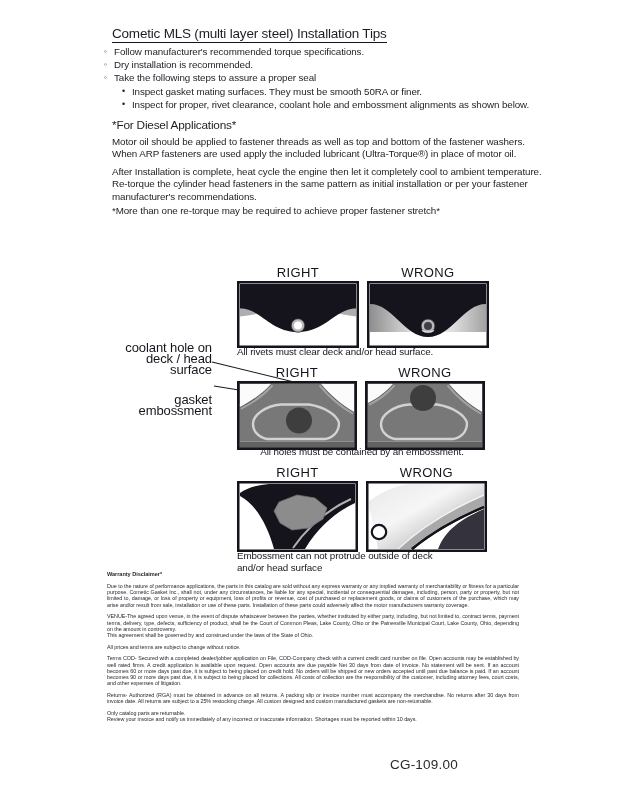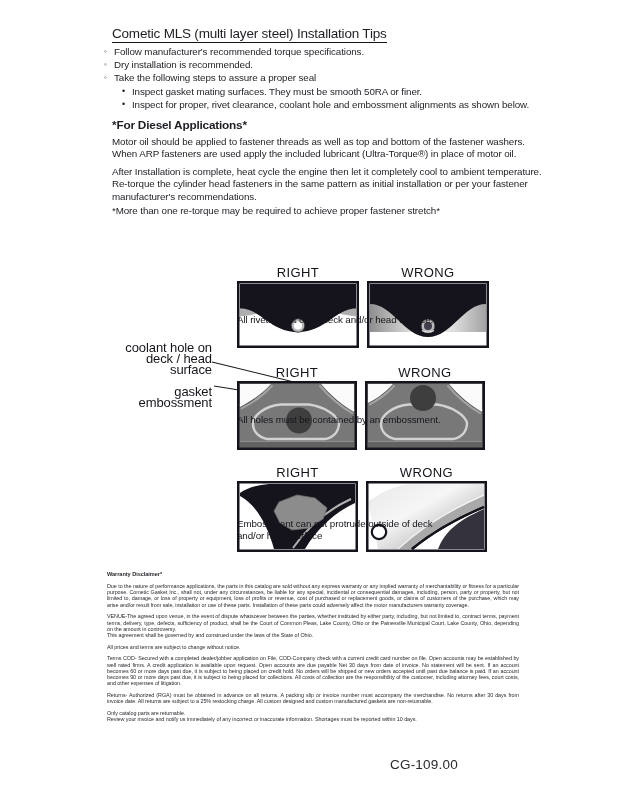--- a/index.html
+++ b/index.html
@@ -14,38 +14,38 @@
     left:112px; top:26px; font-size:13.5px; font-weight:normal; letter-spacing:-0.2px;
     border-bottom:1.6px solid #15131b; padding-bottom:1px; display:inline-block;
   }
 
   .bullets { left:104px; top:45px; width:490px; font-size:9.8px; letter-spacing:-0.1px; }
   .bullet-row { display:flex; align-items:flex-start; line-height:13.2px; }
   .bullet-row .marker { width:10px; font-size:8px; line-height:13.2px; }
   .bullet-row.sub { margin-left:18px; }
   .bullet-row.sub .marker { font-size:9px; }
 
-  .diesel-head { left:112px; top:118px; font-size:11.8px; font-weight:bold; letter-spacing:-0.2px;text-align:right; }
+  .diesel-head { left:112px; top:118px; font-size:11.8px; font-weight:normal; letter-spacing:-0.2px;text-align:right; }
   .body-p { left:112px; width:436px; font-size:9.8px; line-height:12.3px; letter-spacing:-0.1px; }
   .p1 { top:136px; }
   .p2 { top:166px; }
   .p3 { top:205px; }
 
   .diag-row { left:237px; width:252px; display:flex; gap:8px; }
   .r1 { top:229px; } .r2 { top:329px; } .r3 { top:429px; }
   .diag-col { display:flex; flex-direction:column; align-items:center; }
   .rw-label { font-size:13px; letter-spacing:0.4px; color:#15131b; line-height:15px; margin-bottom:1px;margin-top:36px; }
-  .caption { font-size:9.8px; color:#17151c; letter-spacing:-0.1px; line-height:12px; }
+  .caption { font-size:9.8px; color:#17151c; letter-spacing:-0.1px; line-height:12px;margin-top:32px; }
   .cap1 { left:237px; top:314px; }
-  .cap2 { left:237px; top:414px; width:250px; }
+  .cap2 { left:237px; top:414px; width:250px; text-align:center; }
   .cap3 { left:237px; top:518px; white-space:pre-line; }
 
   .annot { left:110px; top:343px; width:102px; text-align:right; font-size:13px;
            line-height:10.8px; letter-spacing:-0.1px; color:#17151c; }
-  .annot .a2 { margin-top:12px; }
+  .annot .a2 { margin-top:20px; }
   .annot-lines { left:210px; top:352px; pointer-events:none; }
 
   .fineprint { left:107px; top:571px; width:412px; font-size:5.4px; line-height:6.15px;
                letter-spacing:-0.05px; color:#2b2930; text-align:justify; }
   .fineprint h3 { font-size:5.6px; margin-bottom:6px; font-weight:bold; }
   .fineprint p { margin-bottom:5.6px; white-space:pre-line; }
 
   .code { left:390px; top:757px; font-size:13.5px; color:#2a282e; letter-spacing:0.2px; }
 </style>
 </head>

